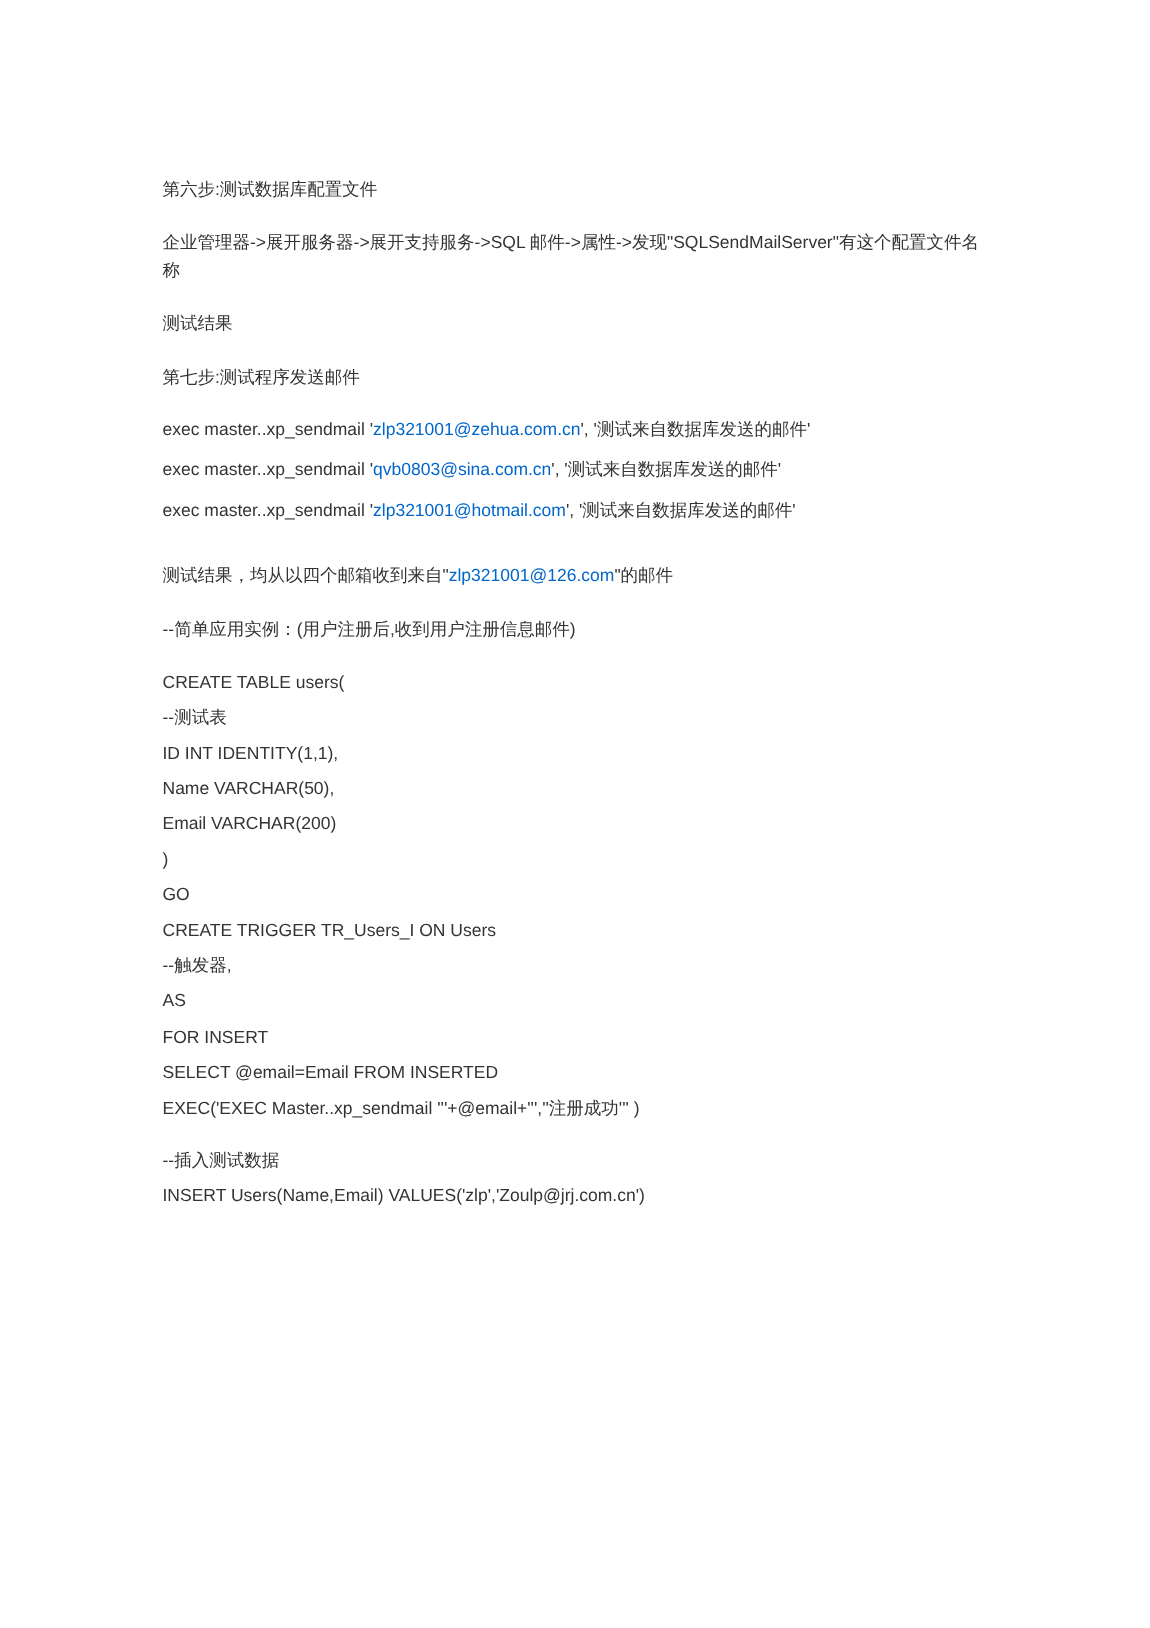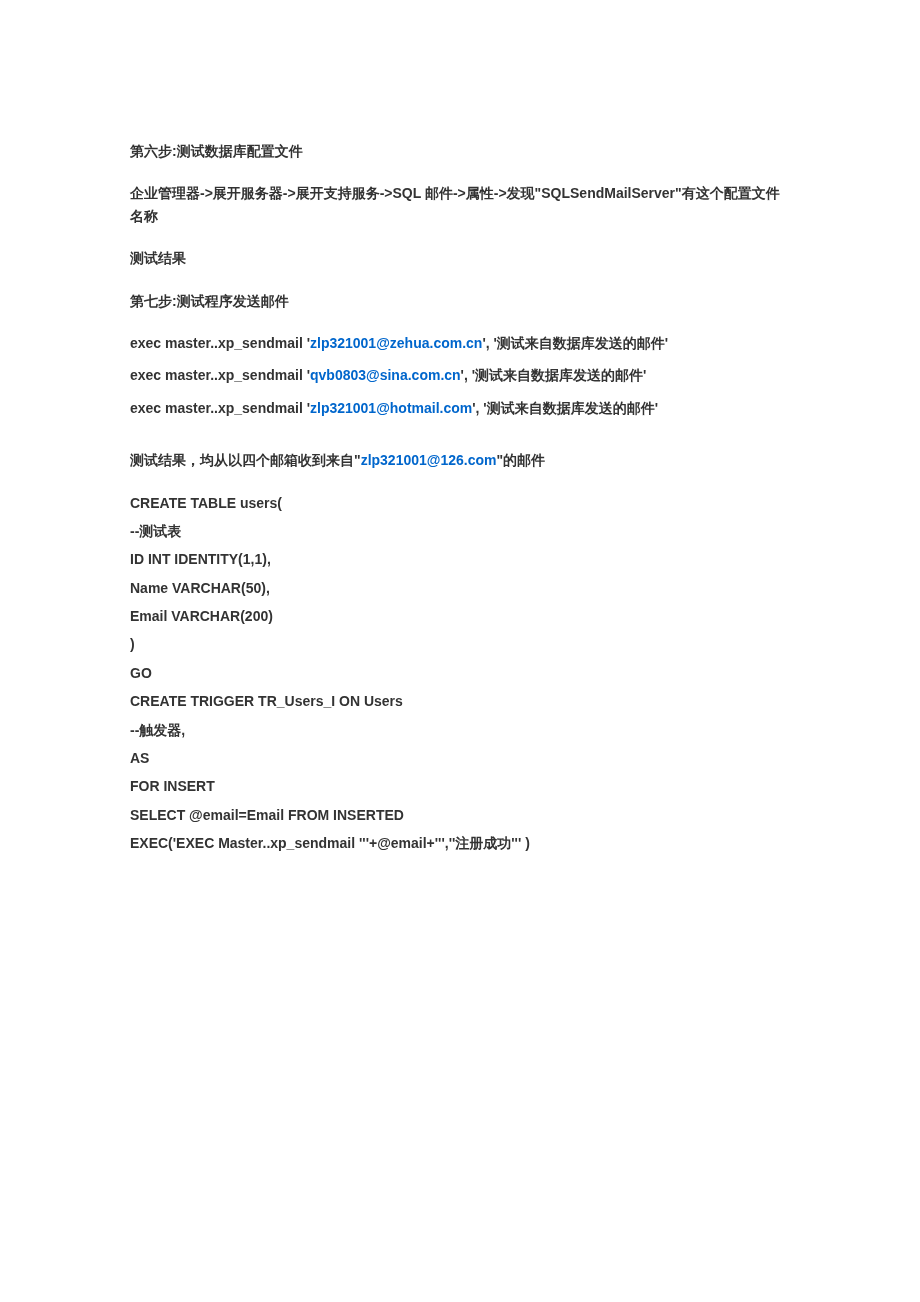--- a/index.html
+++ b/index.html
@@ -7,21 +7,20 @@
       padding: 0;
       background: #ffffff;
       font-family: "Microsoft YaHei", "SimSun", Arial, sans-serif;
       width: 920px;
     }
     .page {
       padding: 140px 130px 100px 130px;
       font-size: 14px;
       line-height: 1.6;
       color: #333333;
-      font-weight: bold;
     }
     .para {
       margin-bottom: 20px;
     }
     .line {
       margin-bottom: 10px;
     }
     .code-block .line {
       margin-bottom: 10px;
     }
@@ -61,31 +60,36 @@
     </div>
     <div class="line">
       <span class="inline">exec master..xp_sendmail '</span><span class="link inline">zlp321001@hotmail.com</span><span class="inline">', '测试来自数据库发送的邮件'</span>
     </div>
   </div>
 
   <div class="para section-gap">
     <span class="inline">测试结果，均从以四个邮箱收到来自"</span><span class="link inline">zlp321001@126.com</span><span class="inline">"的邮件</span>
   </div>
 
+  <div class="para">--简单应用实例：(用户注册后,收到用户注册信息邮件)</div>
 
   <div class="no-gap">
     <div class="line">CREATE TABLE users(</div>
     <div class="line">--测试表</div>
     <div class="line"> ID INT IDENTITY(1,1),</div>
     <div class="line"> Name VARCHAR(50),</div>
     <div class="line"> Email VARCHAR(200)</div>
     <div class="line"> )</div>
     <div class="line">GO</div>
     <div class="line">CREATE TRIGGER TR_Users_I ON Users</div>
     <div class="line">--触发器,</div>
     <div class="line">AS</div>
     <div class="line">FOR INSERT</div>
     <div class="line">SELECT @email=Email FROM INSERTED</div>
     <div class="line">EXEC('EXEC Master..xp_sendmail '''+@email+''',''注册成功''' )</div>
   </div>
 
+  <div class="no-gap" style="margin-top:20px;">
+    <div class="line">--插入测试数据</div>
+    <div class="line">INSERT Users(Name,Email) VALUES('zlp','Zoulp@jrj.com.cn')</div>
+  </div>
 
 </div>
 
 </body></html>

